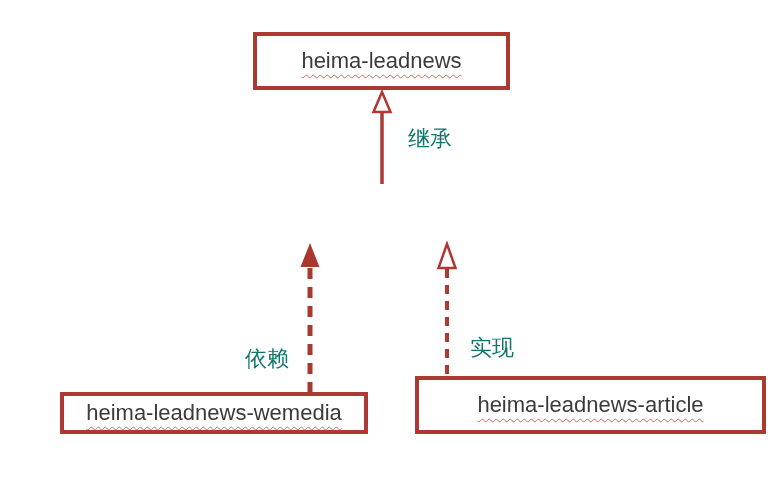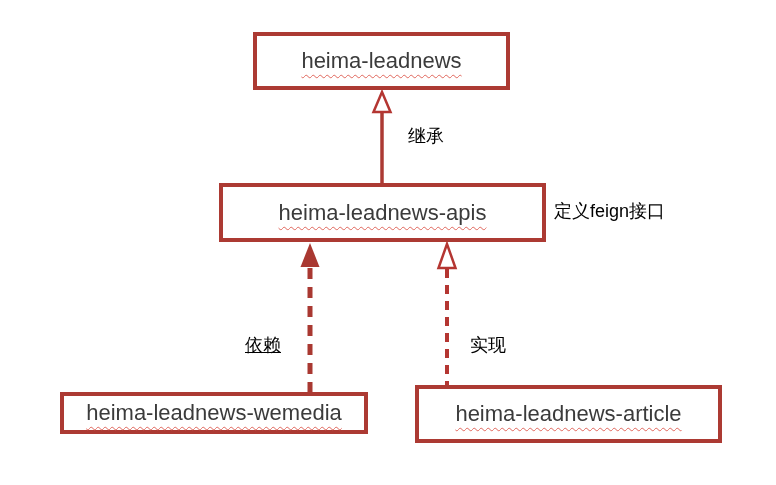--- a/index.html
+++ b/index.html
@@ -62,22 +62,22 @@
     font-size: 22px;
     text-decoration-line: underline;
     text-decoration-style: wavy;
     text-decoration-color: #e0665c;
     text-decoration-thickness: 1px;
     text-underline-offset: 6px;
     white-space: nowrap;
   }
   .edge-label, .annotation {
     position: absolute;
-    color: #000000;
-    font-size: 18px;
+    color: #0f766e;
+    font-size: 22px;
     white-space: nowrap;
   }
 </style>
 </head>
 <body>
 
 <div class="canvas">
 
   <svg class="connectors" width="776" height="485" viewBox="0 0 776 485">
     <g>
@@ -91,33 +91,29 @@
     <g>
       <line class="dashed-line" x1="447" y1="269" x2="447" y2="393"></line>
       <polygon class="hollow-head" points="447,244 438.5,268 455.5,268"></polygon>
     </g>
   </svg>
 
   <div class="node" style="left:253px; top:32px; width:257px; height:58px;">
     <span class="node-label">heima-leadnews</span>
   </div>
 
-  <div class="node" style="left:219px; top:183px; width:327px; height:59px;">
-    <span class="node-label">heima-leadnews-apis</span>
-  </div>
 
   <div class="node" style="left:60px; top:392px; width:308px; height:42px;">
     <span class="node-label">heima-leadnews-wemedia</span>
   </div>
 
-  <div class="node" style="left:415px; top:385px; width:307px; height:58px;">
+  <div class="node" style="left:415px; top:376px; width:351px; height:58px;">
     <span class="node-label">heima-leadnews-article</span>
   </div>
 
   <div class="edge-label" style="left:408px; top:124px;">继承</div>
 
-  <div class="edge-label" style="left:245px; top:333px;text-decoration:underline;">依赖</div>
+  <div class="edge-label" style="left:245px; top:344px;">依赖</div>
 
   <div class="edge-label" style="left:470px; top:333px;font-family:Liberation Serif, serif;">实现</div>
 
-  <div class="annotation" style="left:554px; top:199px;">定义feign接口</div>
 
 </div>
 
 </body></html>

